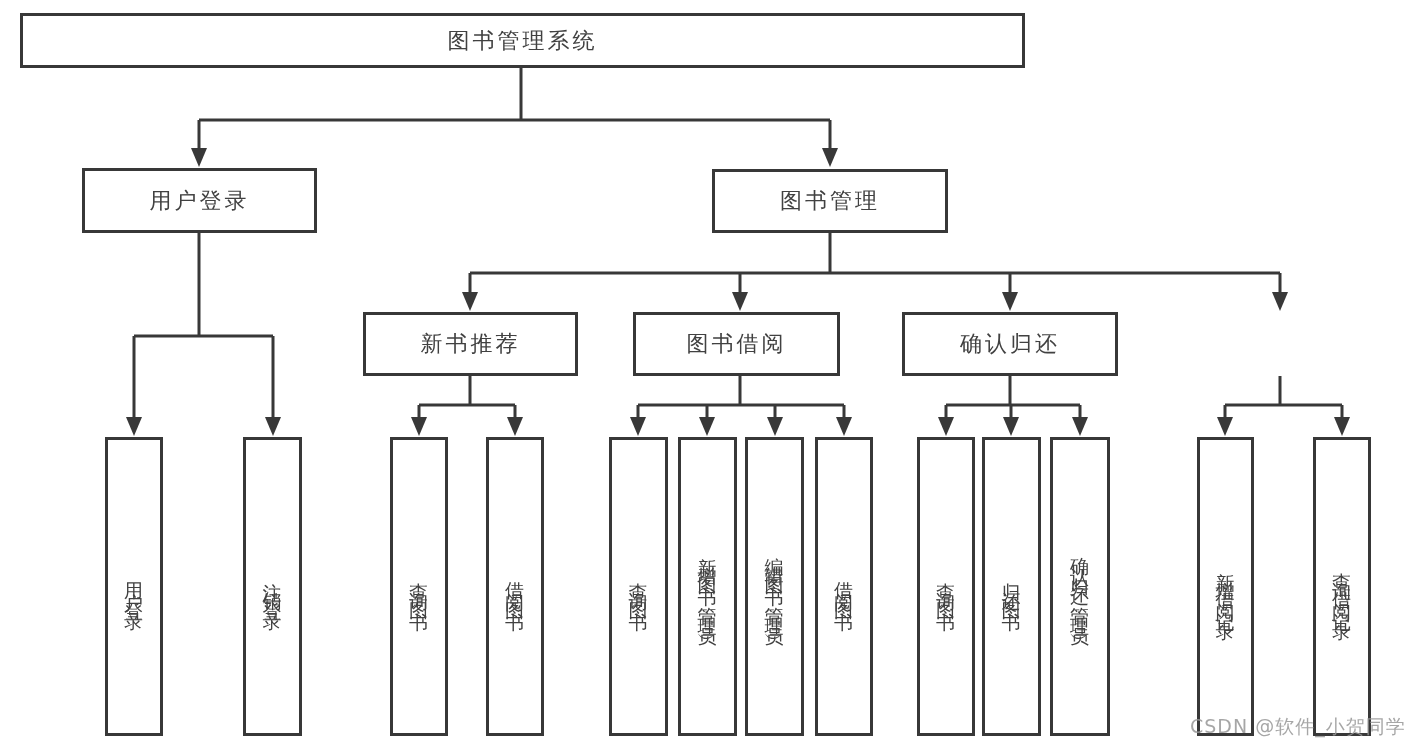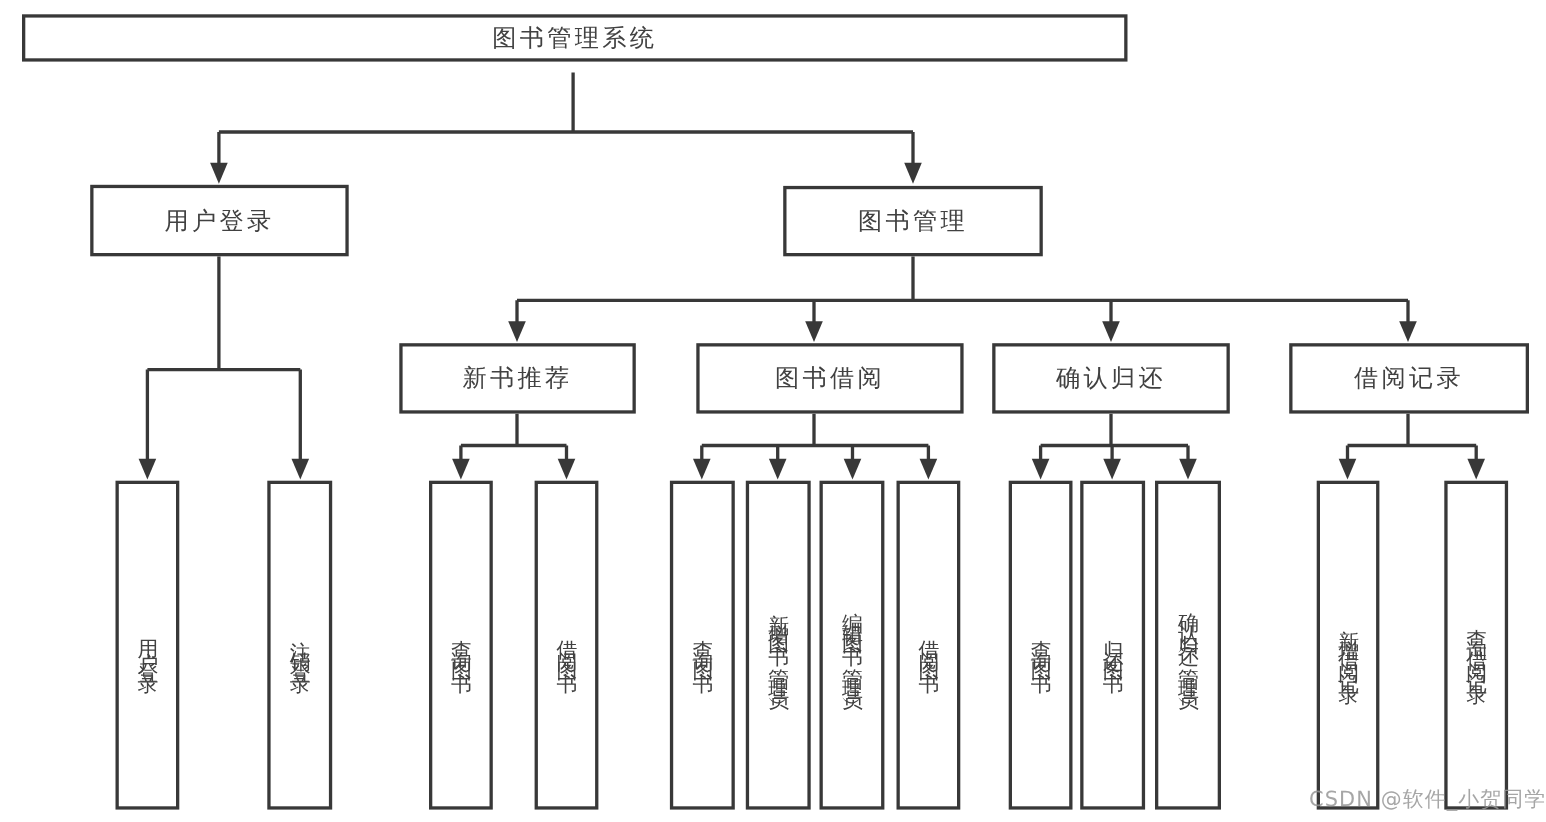--- a/index.html
+++ b/index.html
@@ -36,26 +36,26 @@
   .vbox span {
     writing-mode: vertical-lr;
     text-orientation: mixed;
     font-size: 19px;
     letter-spacing: 10px;
     line-height: 1;
     color: #414141;
     white-space: nowrap;
   }
   
-  .root-box   { left: 20px;  top: 13px;  width: 1005px; height: 43px; }
+  .root-box   { left: 20px;  top: 13px;  width: 1005px; height: 55px; }
   .l2-a       { left: 82px;  top: 168px; width: 235px;  height: 65px; }
   .l2-b       { left: 712px; top: 169px; width: 236px;  height: 64px; }
   .l3         { top: 312px; height: 64px; }
   .l3-1 { left: 363px;  width: 215px; }
-  .l3-2 { left: 633px;  width: 243px; }
+  .l3-2 { left: 633px;  width: 207px; }
   .l3-3 { left: 902px;  width: 216px; }
   .l3-4 { left: 1172px; width: 218px; }
   .leaf { top: 437px; height: 299px; }
   .leaf-1  { left: 105px;  width: 58px; }
   .leaf-2  { left: 243px;  width: 59px; }
   .leaf-3  { left: 390px;  width: 58px; }
   .leaf-4  { left: 486px;  width: 58px; }
   .leaf-5  { left: 609px;  width: 59px; }
   .leaf-6  { left: 678px;  width: 59px; }
   .leaf-7  { left: 745px;  width: 59px; }
@@ -137,23 +137,20 @@
 
   <div class="box hbox l2-b">
     <span>图书管理</span>
   </div>
   <div class="box hbox l3 l3-2">
     <span>图书借阅</span>
   </div>
   <div class="box hbox l3 l3-3">
     <span>确认归还</span>
   </div>
-  <div class="box hbox l3 l3-4">
-    <span>借阅记录</span>
-  </div>
 
   <div class="box vbox leaf leaf-1">
     <span>用户登录</span>
   </div>
   <div class="box vbox leaf leaf-2">
     <span>注销登录</span>
   </div>
   <div class="box vbox leaf leaf-3">
     <span>查询图书</span>
   </div>

